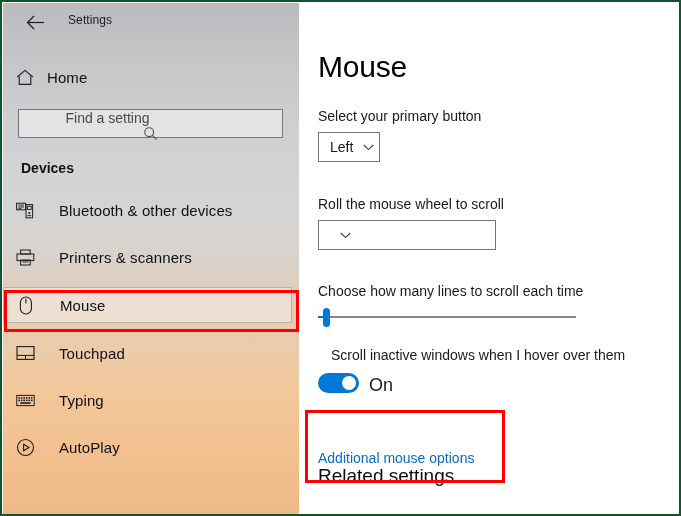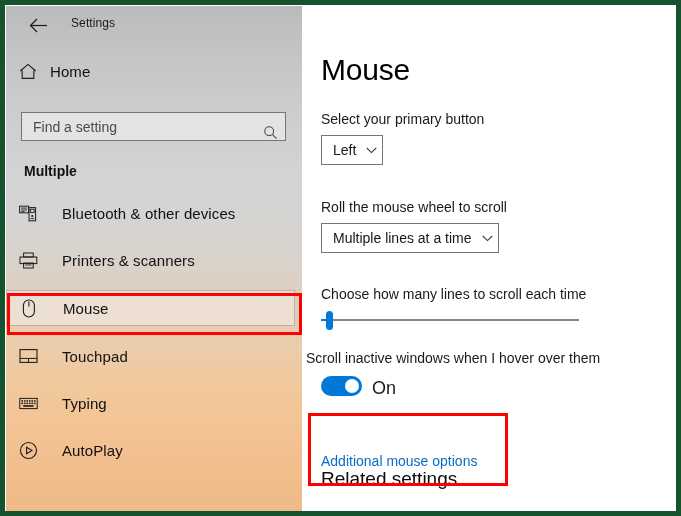--- a/index.html
+++ b/index.html
@@ -14,21 +14,21 @@
     font-family: "Liberation Sans", sans-serif;
     -webkit-font-smoothing: antialiased;
   }
 
   
   #window {
     position: relative;
     width: 681px;
     height: 516px;
     box-sizing: border-box;
-    border: 5px solid #14532d;
+    border: 2px solid #14532d;
     background: #ffffff;
     overflow: hidden;
   }
 
   
   #sidebar {
     position: absolute;
     left: 1px;
     top: 1px;
     width: 296px;
@@ -99,21 +99,21 @@
   .winbtn svg { display: block; }
 
   
   #home-row {
     position: absolute;
     left: 0;
     top: 57px;
     width: 296px;
     height: 34px;
     display: flex;
-    align-items: flex-start;
+    align-items: center;
     cursor: pointer;
   }
   .nav-icon {
     width: 44px;
     min-width: 44px;
     display: flex;
     align-items: center;
     justify-content: center;
     color: #1d1d1d;
   }
@@ -130,22 +130,23 @@
   #search-box {
     position: absolute;
     left: 15px;
     top: 106px;
     width: 265px;
     height: 29px;
     box-sizing: border-box;
     background: #e3e3e3;
     border: 1px solid #767676;
     display: flex;
-    align-items: flex-end;
+    align-items: center;
     cursor: text;
+    flex-direction: column;
   }
   #search-input {
     border: none;
     outline: none;
     background: transparent;
     font-family: "Liberation Sans", sans-serif;
     font-size: 14px;
     color: #444444;
     padding: 0 0 0 11px;
     flex: 1;
@@ -375,21 +376,21 @@
     <div id="search-box">
       <input id="search-input" type="text" placeholder="Find a setting" style="">
       <span id="search-icon">
         <svg width="15" height="15" viewBox="0 0 15 15">
           <circle cx="6.2" cy="6.2" r="4.4" fill="none" stroke="#4a4a4a" stroke-width="1.1"></circle>
           <line x1="9.4" y1="9.4" x2="13.6" y2="13.6" stroke="#4a4a4a" stroke-width="1.1"></line>
         </svg>
       </span>
     </div>
 
-    <div id="devices-heading">Multiple</div>
+    <div id="devices-heading">Devices</div>
 
     <div id="nav-list">
 
       <div class="nav-item">
         <span class="nav-icon">
           <svg width="19" height="17" viewBox="0 0 19 17">
             <rect x="0.6" y="1.2" width="9" height="6.6" fill="none" stroke="#1d1d1d" stroke-width="1"></rect>
             <line x1="2.2" y1="3.1" x2="8" y2="3.1" stroke="#1d1d1d" stroke-width="0.9"></line>
             <line x1="2.2" y1="5" x2="8" y2="5" stroke="#1d1d1d" stroke-width="0.9"></line>
             <line x1="2.2" y1="6.7" x2="5.5" y2="6.7" stroke="#1d1d1d" stroke-width="0.9"></line>
@@ -501,31 +502,30 @@
       <span class="combo-text">Left</span>
       <span class="combo-caret">
         <svg width="11" height="7" viewBox="0 0 11 7">
           <path d="M0.8 1 L5.5 5.6 L10.2 1" fill="none" stroke="#3c3c3c" stroke-width="1.1"></path>
         </svg>
       </span>
     </div>
 
     <div class="field-label" style="left:19px; top:193px;">Roll the mouse wheel to scroll</div>
     <div class="combo" style="left:19px; top:217px; width:178px;">
-      <span class="combo-text">Multiple lines at a time</span>
       <span class="combo-caret">
         <svg width="11" height="7" viewBox="0 0 11 7">
           <path d="M0.8 1 L5.5 5.6 L10.2 1" fill="none" stroke="#3c3c3c" stroke-width="1.1"></path>
         </svg>
       </span>
     </div>
 
     <div class="field-label" style="left:19px; top:280px;">Choose how many lines to scroll each time</div>
 
-    <div class="field-label" style="left:4px; top:344px;">Scroll inactive windows when I hover over them</div>
+    <div class="field-label" style="left:32px; top:344px;">Scroll inactive windows when I hover over them</div>
 
   </div>
 
   <div id="slider">
     <div id="slider-track"></div>
     <div id="slider-fill"></div>
     <div id="slider-thumb"></div>
   </div>
 
   <div id="toggle">

